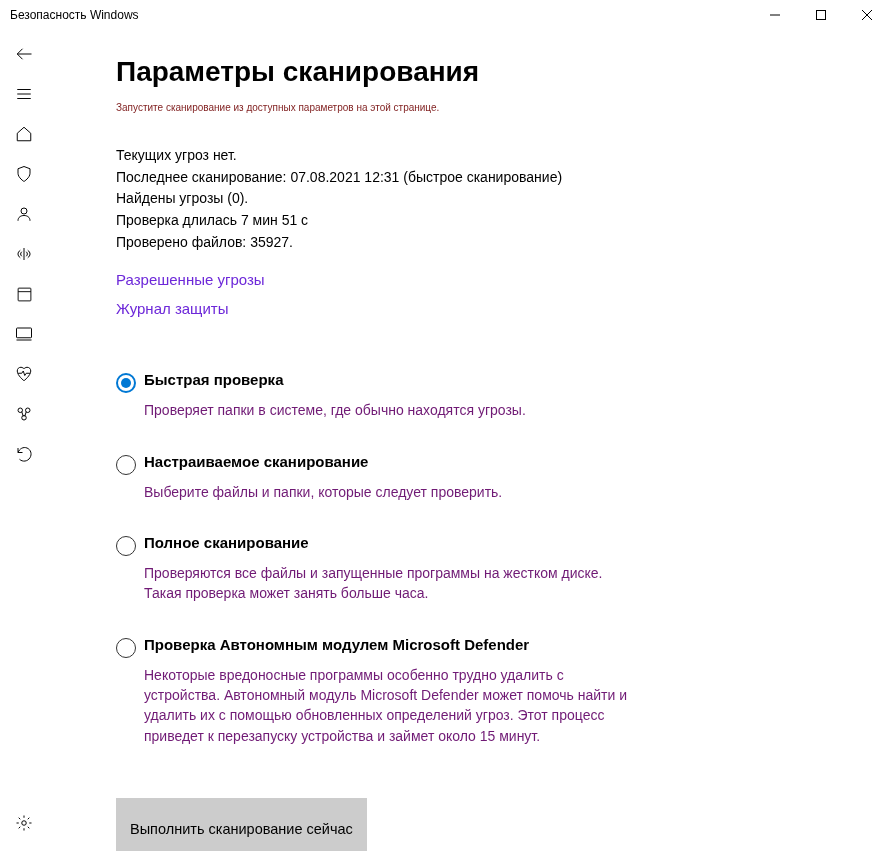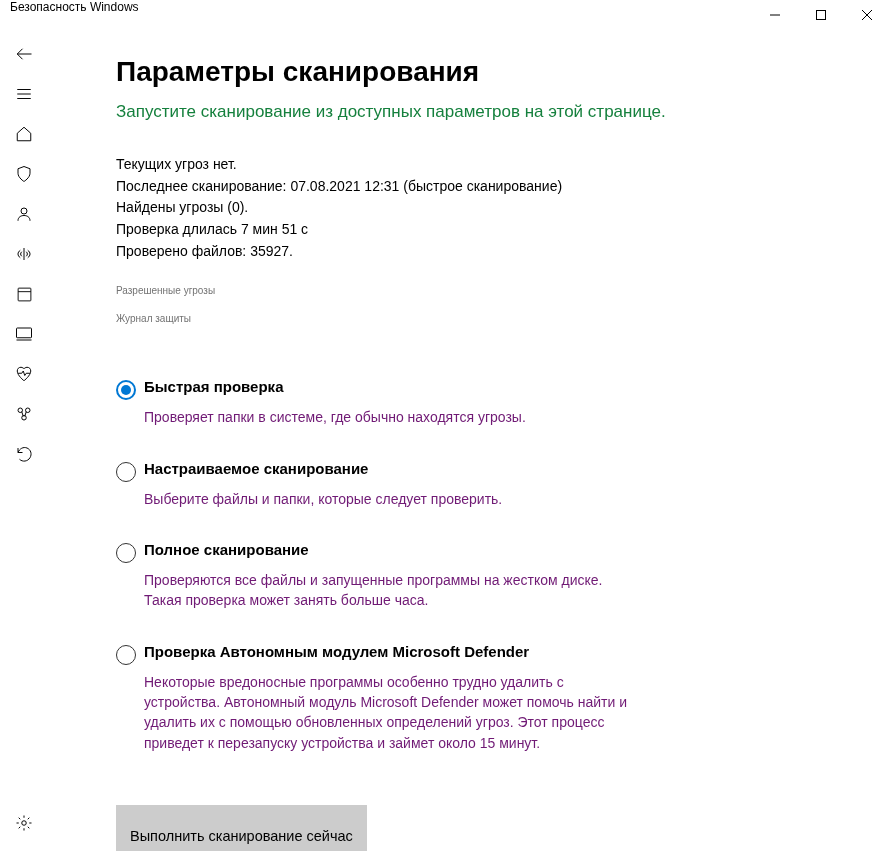--- a/index.html
+++ b/index.html
@@ -1,45 +1,45 @@
 <!DOCTYPE html>
 <html><head>
 <meta charset="utf-8">
 <style>
 * { margin: 0; padding: 0; box-sizing: border-box; }
 html, body { width: 890px; height: 851px; font-family: "Segoe UI", Arial, sans-serif; background: #fff; overflow: hidden; }
 
 
-.titlebar { height: 30px; display: flex; align-items: flex-start; justify-content: space-between; padding-left: 10px; font-size: 12px; }
+.titlebar { height: 30px; display: flex; align-items: center; justify-content: space-between; padding-left: 10px; font-size: 12px; }
 .title-caption { font-size: 12px; color: #000; }
 .win-controls { display: flex; }
 .win-btn { width: 46px; height: 30px; display: flex; align-items: center; justify-content: center; cursor: default; }
 .win-btn svg { stroke: #000; fill: none; }
 
 
 .shell { display: flex; height: calc(851px - 30px); gap: 32px; }
 
 
 .sidebar { width: 48px; display: flex; flex-direction: column; justify-content: space-between; padding-top: 4px; padding-bottom: 8px; }
 .sidebar-top { display: flex; flex-direction: column; }
 .sidebar-item { width: 48px; height: 40px; display: flex; align-items: center; justify-content: center; cursor: pointer; }
 .sidebar-item svg { stroke: #000; fill: none; }
 
 
 .content { flex: 1; padding: 8px 30px 20px 36px; overflow-y: auto; position: relative; }
 .content::-webkit-scrollbar { width: 4px; }
 .content::-webkit-scrollbar-thumb { background: #ccc; }
 
 h1.page-title { font-size: 28px; font-weight: 600; margin-top: 18px; margin-bottom: 14px; }
-.page-subtitle { font-size: 17px; color: #15803d; margin-bottom: 32px; }
+.page-subtitle { font-size: 10px; color: #7f1d1d; margin-bottom: 32px; }
 
 .status-block { font-size: 14px; line-height: 1.55; margin-bottom: 18px; }
 .status-block div { margin: 0; }
 
-.link { color: #737373; font-size: 10px; cursor: pointer; display: inline-block; margin-bottom: 12px; }
+.link { color: #6d28d9; font-size: 15px; cursor: pointer; display: inline-block; margin-bottom: 12px; }
 
 .options { margin-top: 42px; }
 .option { display: flex; margin-bottom: 32px; max-width: 520px; }
 .radio { flex: 0 0 28px; padding-top: 2px; }
 .radio-outer { width: 20px; height: 20px; border: 1px solid #333; border-radius: 50%; display: flex; align-items: center; justify-content: center; }
 .radio-outer.selected { border: 2px solid #0078D4; }
 .radio-inner { width: 10px; height: 10px; background: #0078D4; border-radius: 50%; }
 .option .texts { flex: 1; }
 .option-title { font-size: 15px; font-weight: 700; margin-bottom: 12px; }
 .option-desc { font-size: 14px; color: #701a75; line-height: 1.45; }

